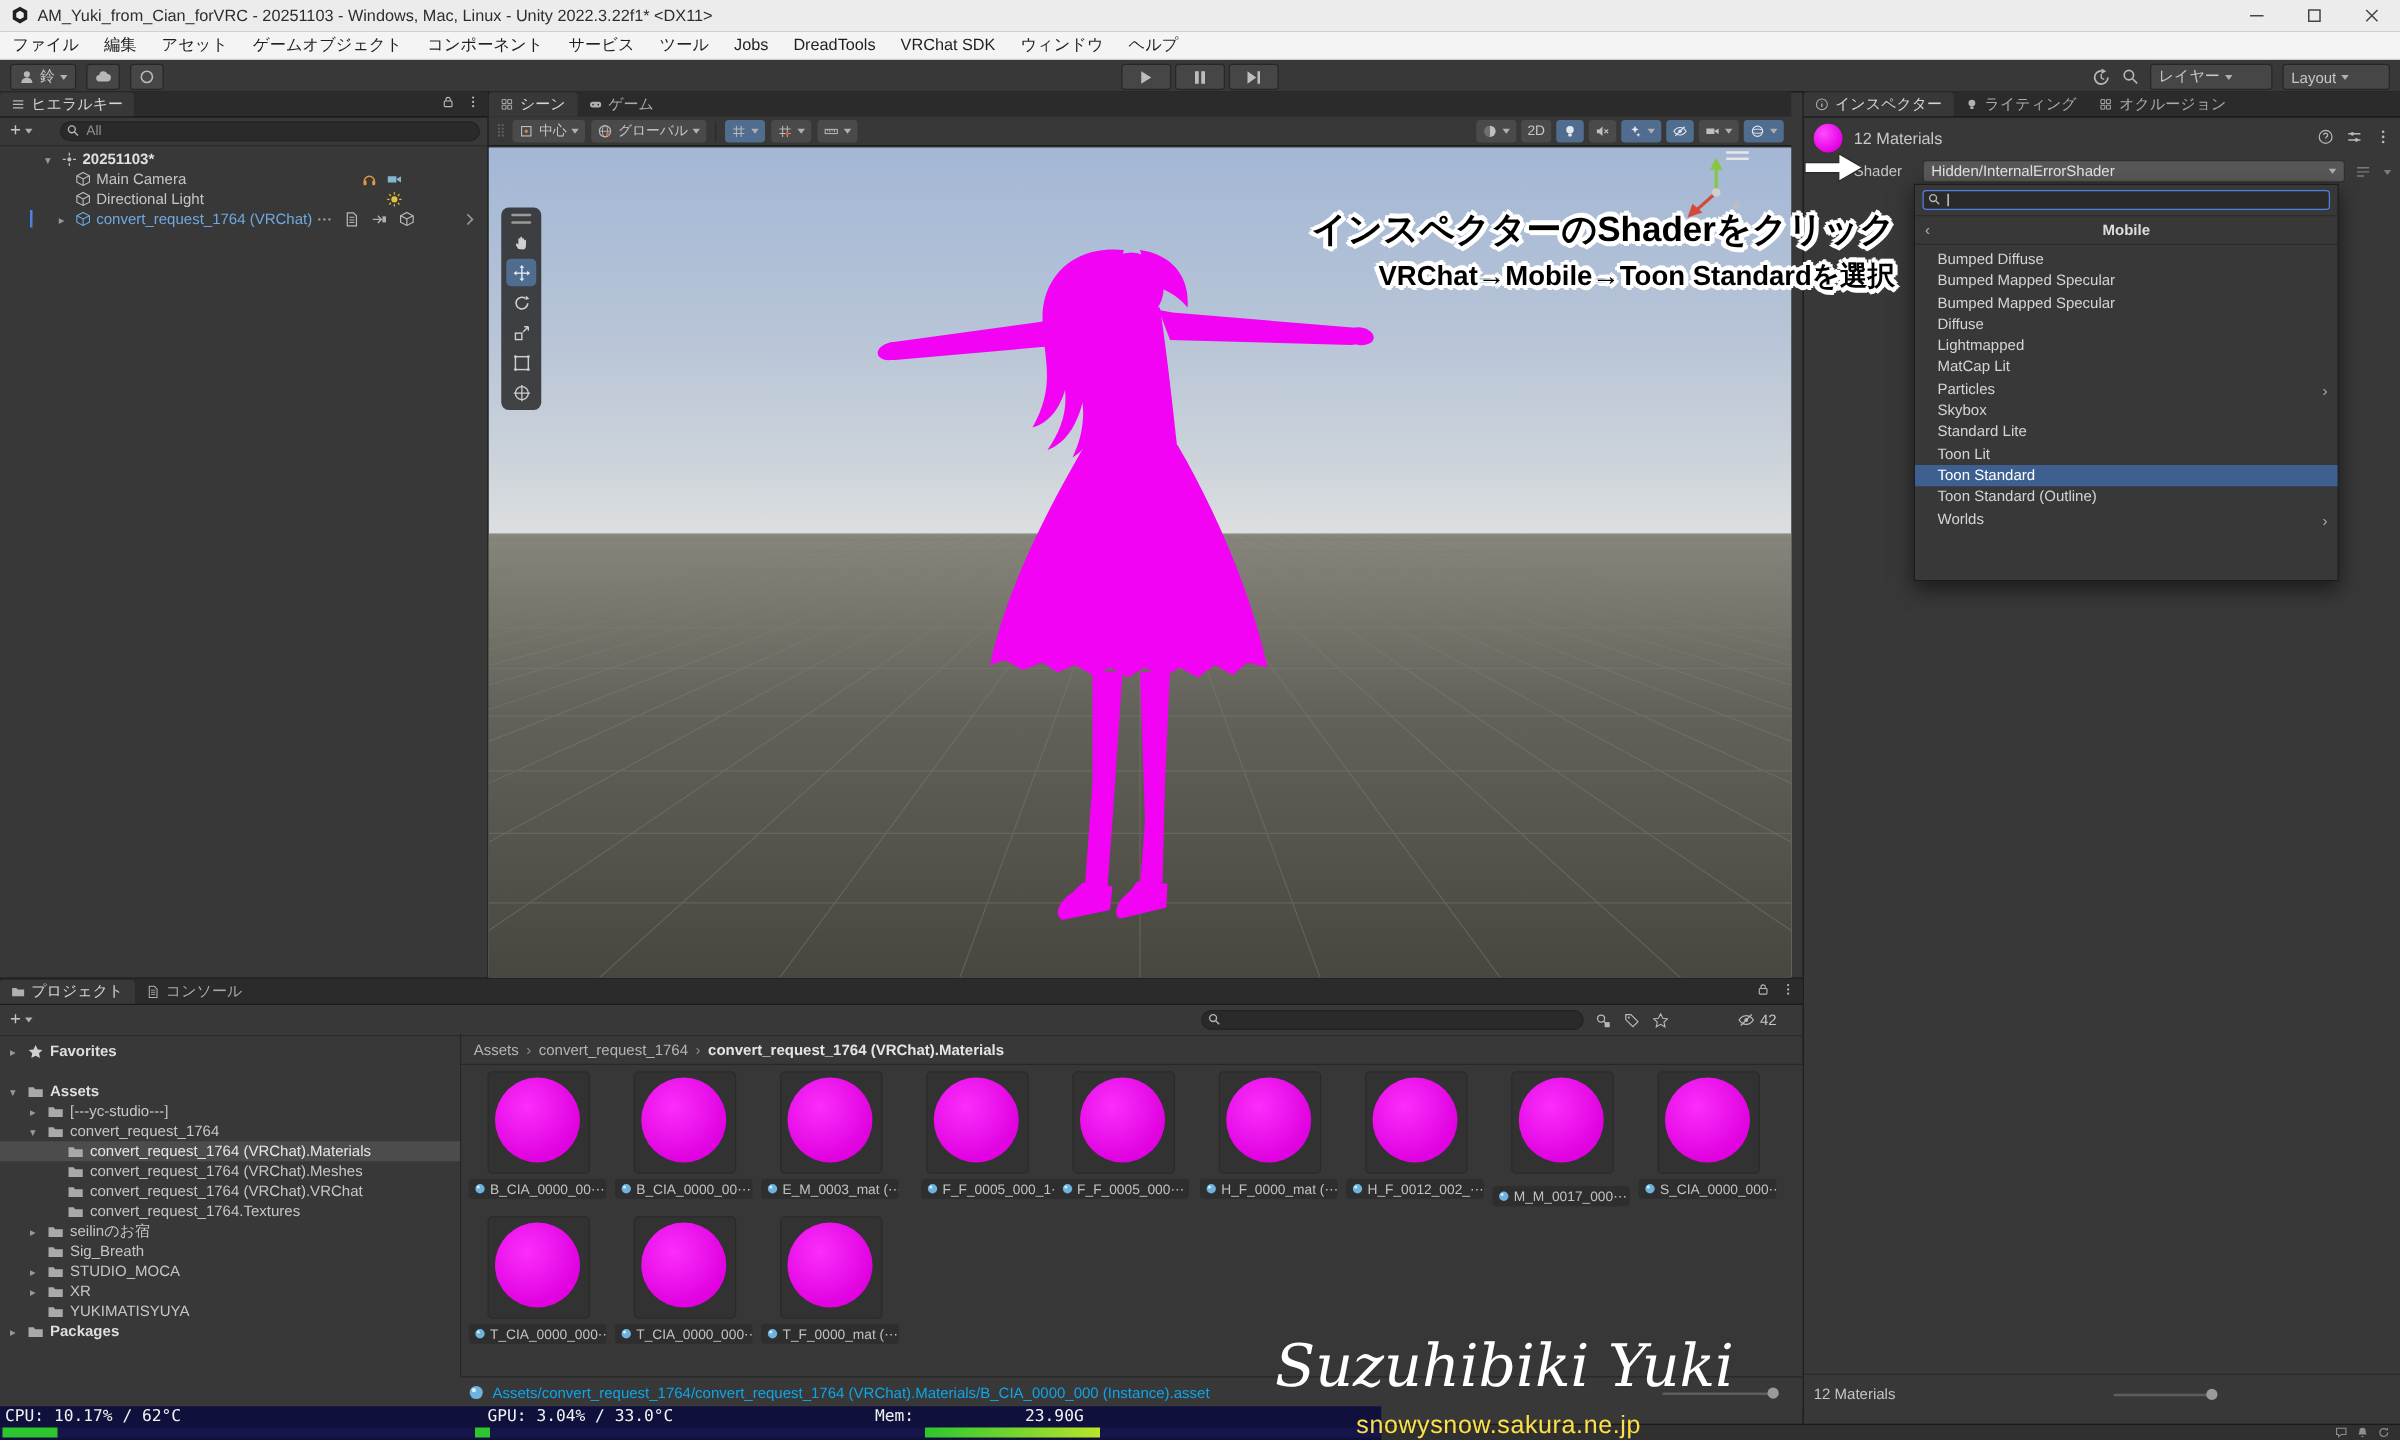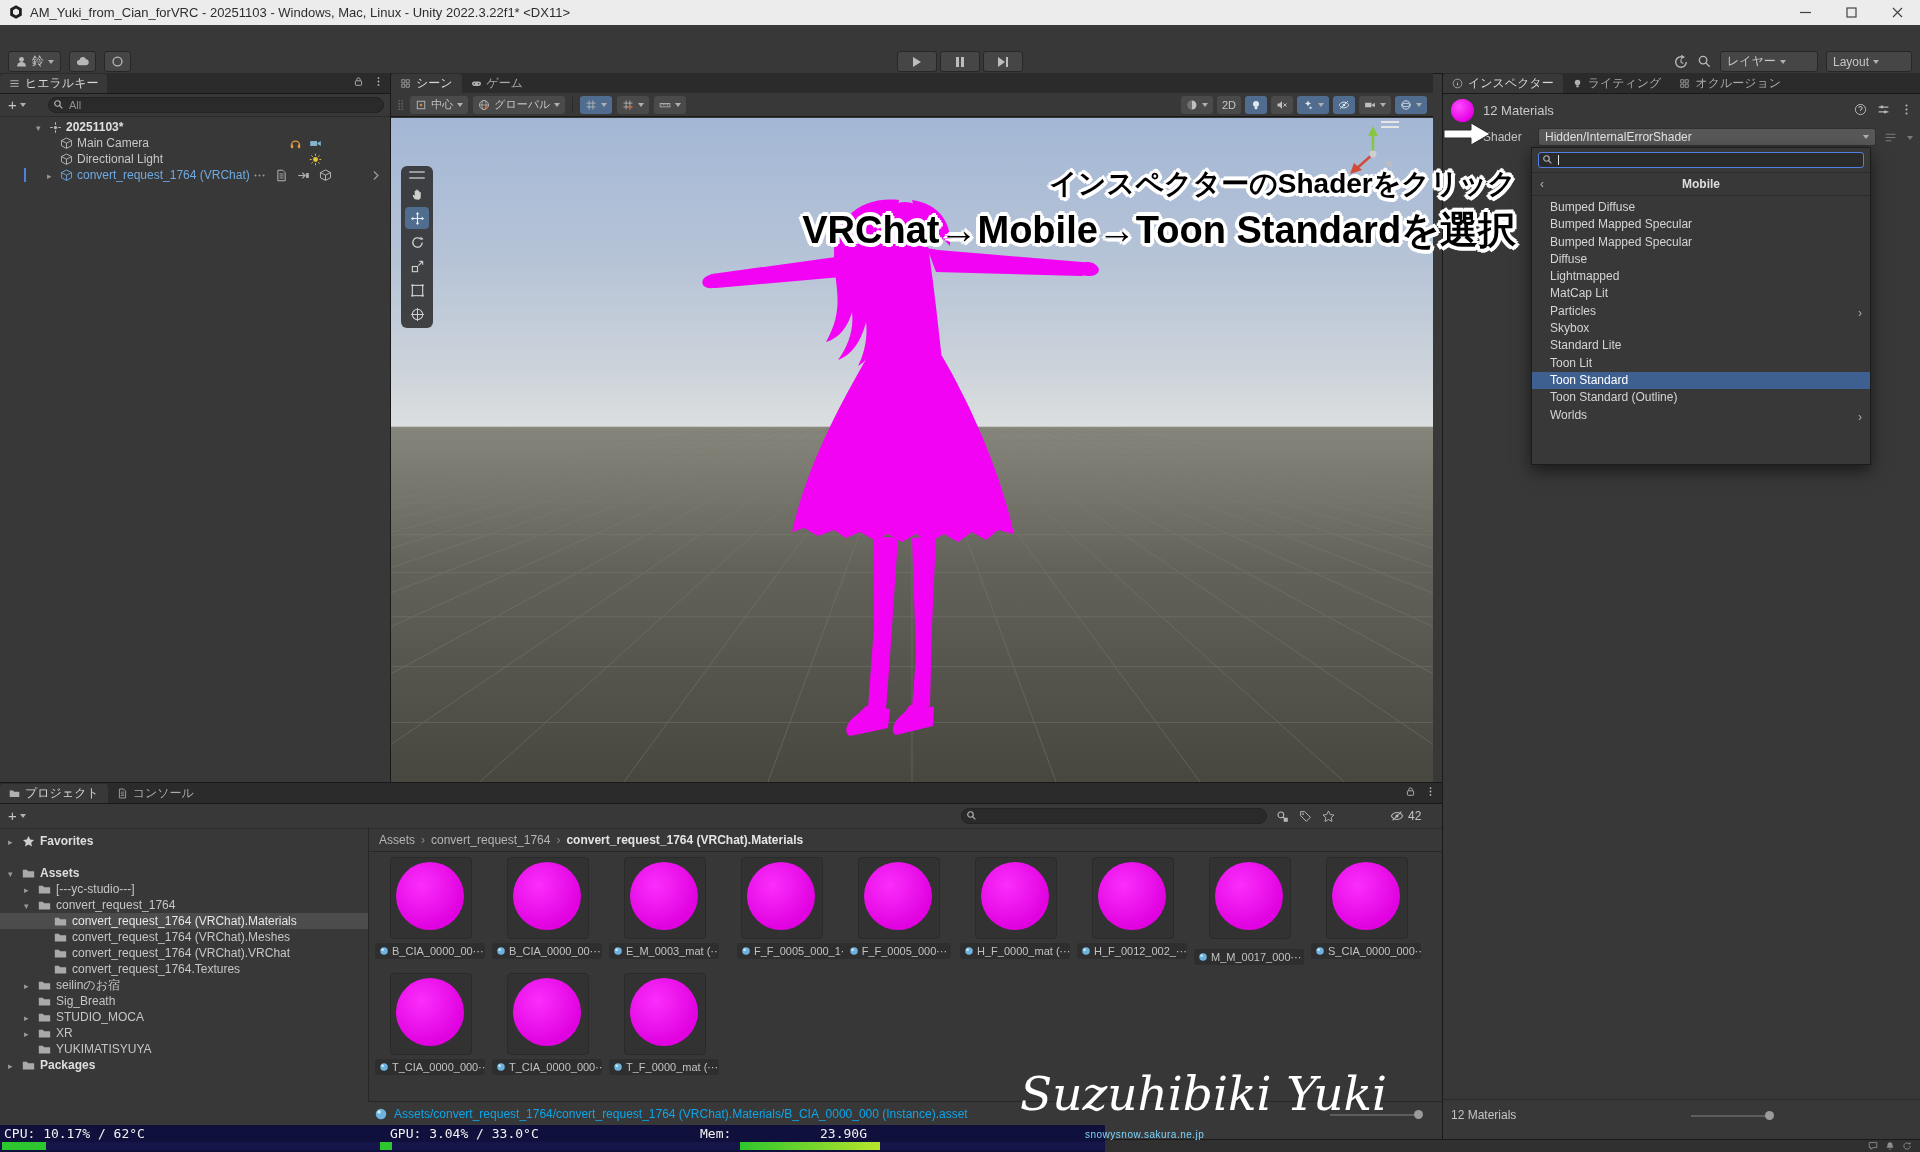--- a/index.html
+++ b/index.html
@@ -55,24 +55,24 @@
   
   #breadcrumb{position:absolute;left:369px;top:46px;width:1073px;height:23px;border-bottom:1px solid #272727;display:flex;align-items:center;gap:6px;padding-left:10px;box-sizing:border-box;font-size:12px;color:#b5b5b5}
   .tile-thumb{position:absolute;width:80px;height:80px;background:#323232;border:1px solid #2a2a2a;border-radius:4px}
   .tile-circle{position:absolute;left:5px;top:4px;width:68px;height:68px;border-radius:50%;background:radial-gradient(circle at 38% 34%,#fb2efb,#e002e0 70%)}
   .tile-label{position:absolute;width:110px;height:17px;display:flex;justify-content:center}
   .tile-pill{display:inline-flex;align-items:center;gap:3px;background:#2e2e2e;border-radius:3px;padding:0 4px;height:16px;font-size:11px;color:#c2c2c2;max-width:108px;overflow:hidden;white-space:nowrap}
   
   #anno{position:absolute;right:404px;top:167px;text-align:right;z-index:60;color:#000;font-weight:800;line-height:1.2;
     text-shadow:3px 0 0 #fff,-3px 0 0 #fff,0 3px 0 #fff,0 -3px 0 #fff,2.5px 2.5px 0 #fff,-2.5px 2.5px 0 #fff,2.5px -2.5px 0 #fff,-2.5px -2.5px 0 #fff,4px 1px 0 #fff,-4px 1px 0 #fff,1px 4px 0 #fff,1px -4px 0 #fff}
   #anno .l1{font-size:28px;margin-bottom:7px}
-  #anno .l2{font-size:38px}
+  #anno .l2{font-size:22px}
   #hwoverlay{position:absolute;left:0;top:1125px;width:1105px;height:27px;background:#10103c;z-index:70;font-family:"DejaVu Sans Mono","Liberation Mono",monospace;color:#f2f2f2;font-size:13px}
   #signature{position:absolute;left:1020px;top:1066px;z-index:80;color:#fff;font-family:"DejaVu Serif","Liberation Serif",serif;font-style:italic;font-size:47px;white-space:nowrap}
-  #sitemark{position:absolute;left:1085px;top:1129px;z-index:80;color:#7dd3fc;font-size:10px;letter-spacing:.5px}
+  #sitemark{position:absolute;left:1085px;top:1129px;z-index:80;color:#fde047;font-size:20px;letter-spacing:.5px}
 </style>
 </head>
 <body>
 
 <div id="app">
 
   <div id="titlebar" class="abs">
     <span class="ic" style="position:absolute;left:8px;top:4px;width:16px;height:16px">
       <svg viewBox="0 0 16 16">
           <path d="M8 1.3 13.8 4.6v6.8L8 14.7 2.2 11.4V4.6Z" fill="#1f1f1f"></path>
@@ -90,20 +90,34 @@
           <rect x="1" y="1" width="9" height="9" fill="none" stroke="#444" stroke-width="1.2"></rect>
         </svg>
       </div>
     <div class="wbtn" style="right:0">
         <svg width="11" height="11" viewBox="0 0 11 11">
           <path d="M1 1l9 9M10 1l-9 9" stroke="#444" stroke-width="1.2"></path>
         </svg>
       </div>
   </div>
 
+  <div id="menubar" class="abs">
+      <span class="menu-item">ファイル</span>
+      <span class="menu-item">編集</span>
+      <span class="menu-item">アセット</span>
+      <span class="menu-item">ゲームオブジェクト</span>
+      <span class="menu-item">コンポーネント</span>
+      <span class="menu-item">サービス</span>
+      <span class="menu-item">ツール</span>
+      <span class="menu-item">Jobs</span>
+      <span class="menu-item">DreadTools</span>
+      <span class="menu-item">VRChat SDK</span>
+      <span class="menu-item">ウィンドウ</span>
+      <span class="menu-item">ヘルプ</span>
+    </div>
 
   <div id="maintoolbar" class="abs">
     <div class="abs" style="left:8px;top:3px;display:flex;gap:8px;align-items:center">
       <div class="tbtn">
         <span class="ic">
             <svg viewBox="0 0 16 16">
               <circle cx="8" cy="5.5" r="3" fill="currentColor"></circle>
               <path d="M2.5 14a5.5 5.5 0 0 1 11 0Z" fill="currentColor"></path>
             </svg>
           </span>

